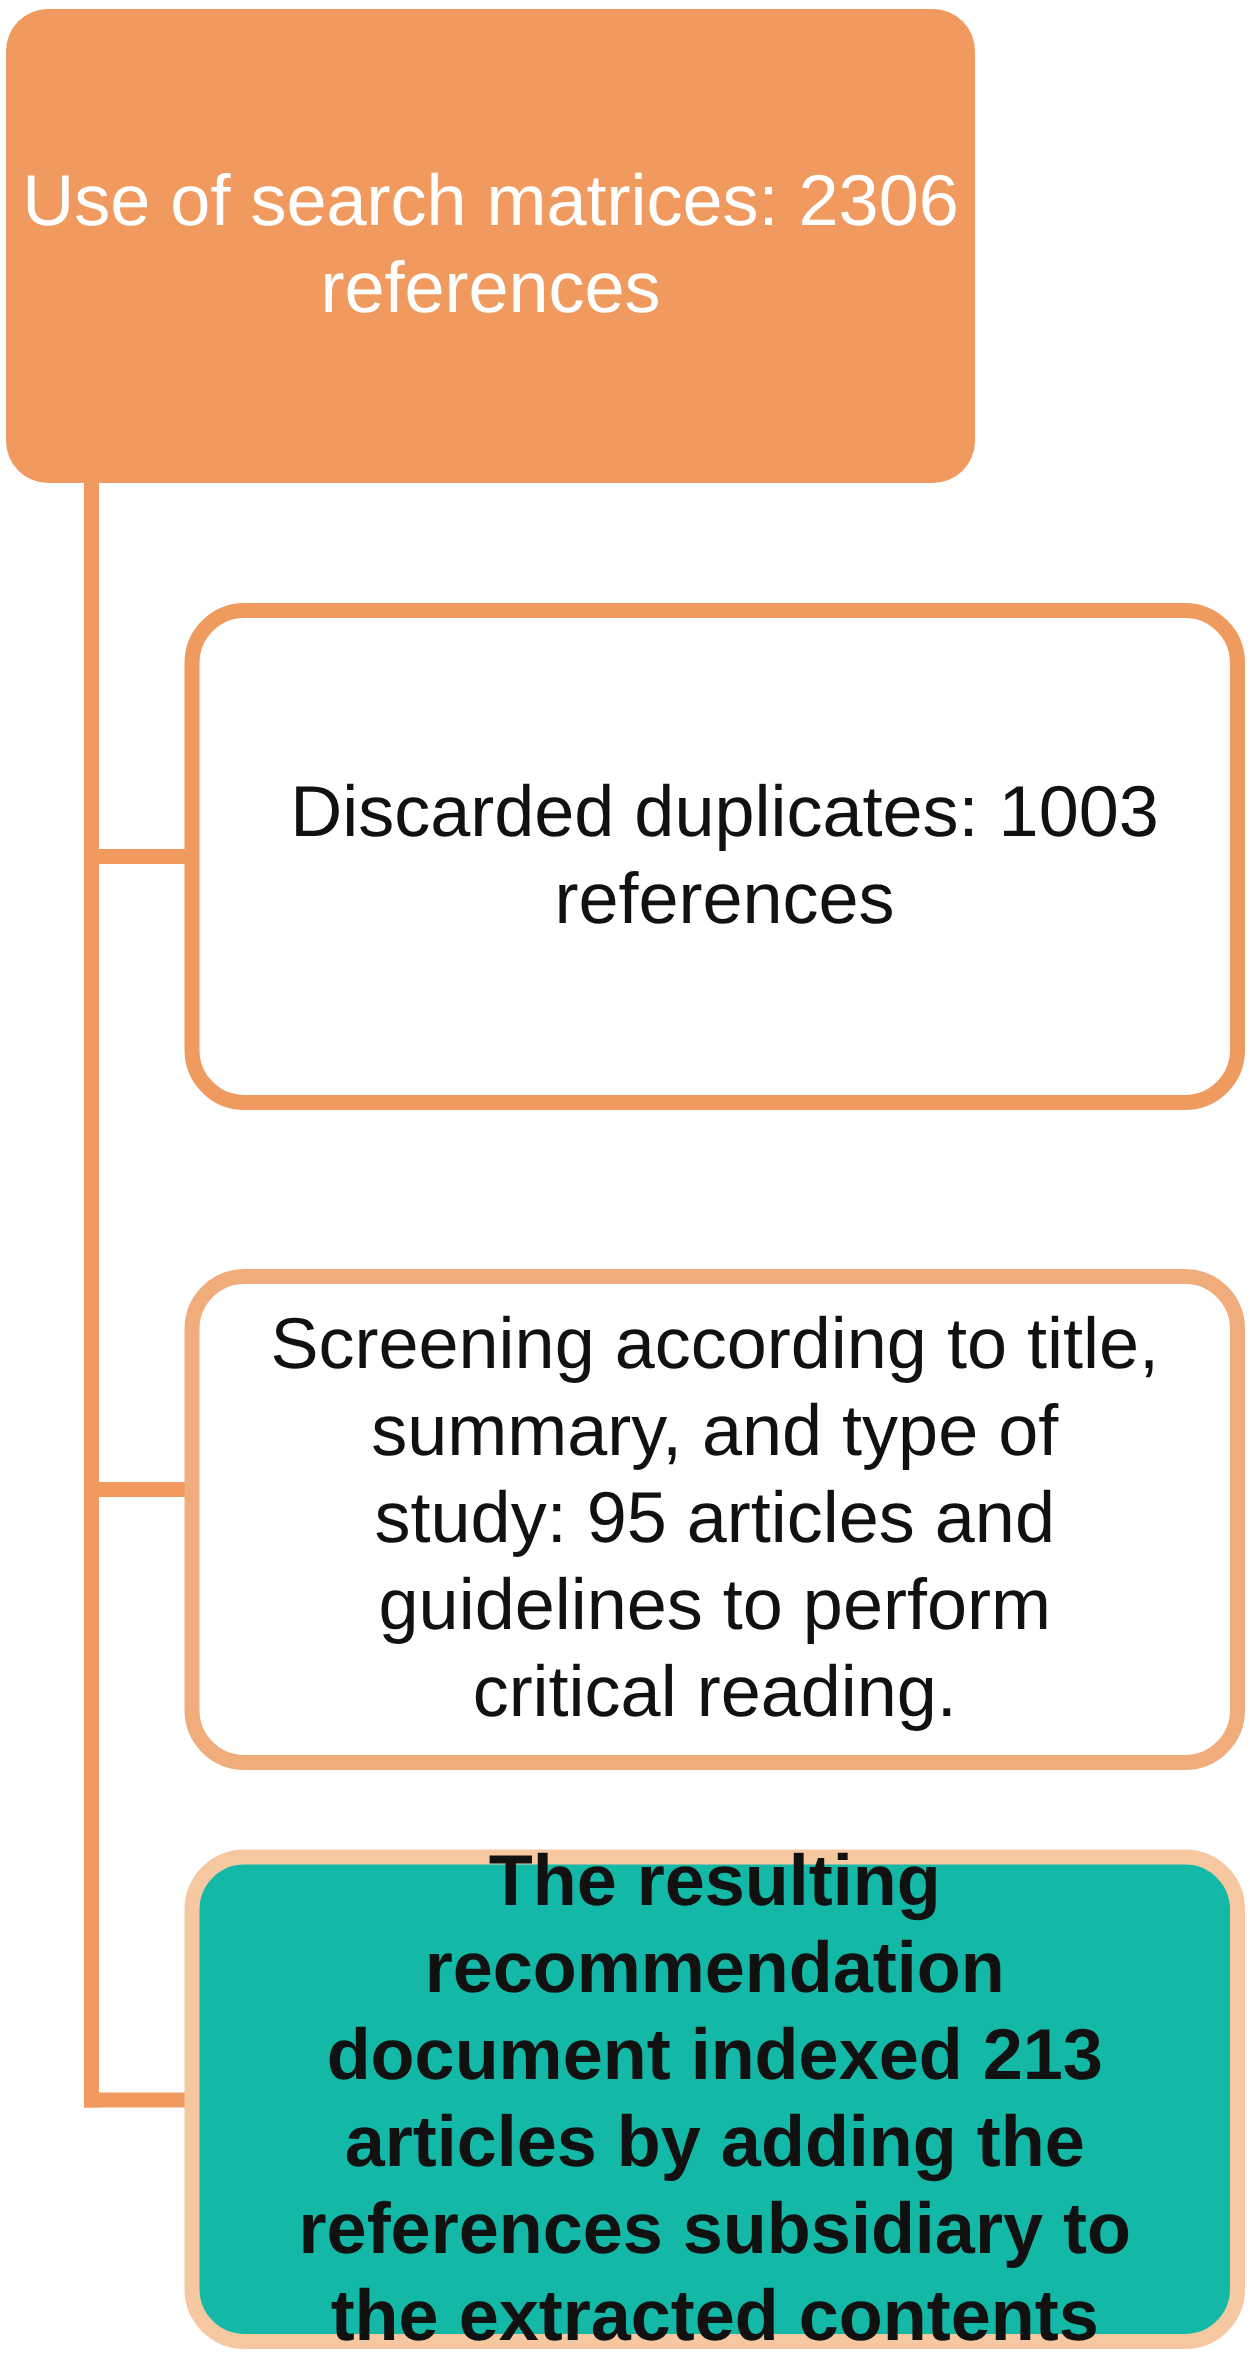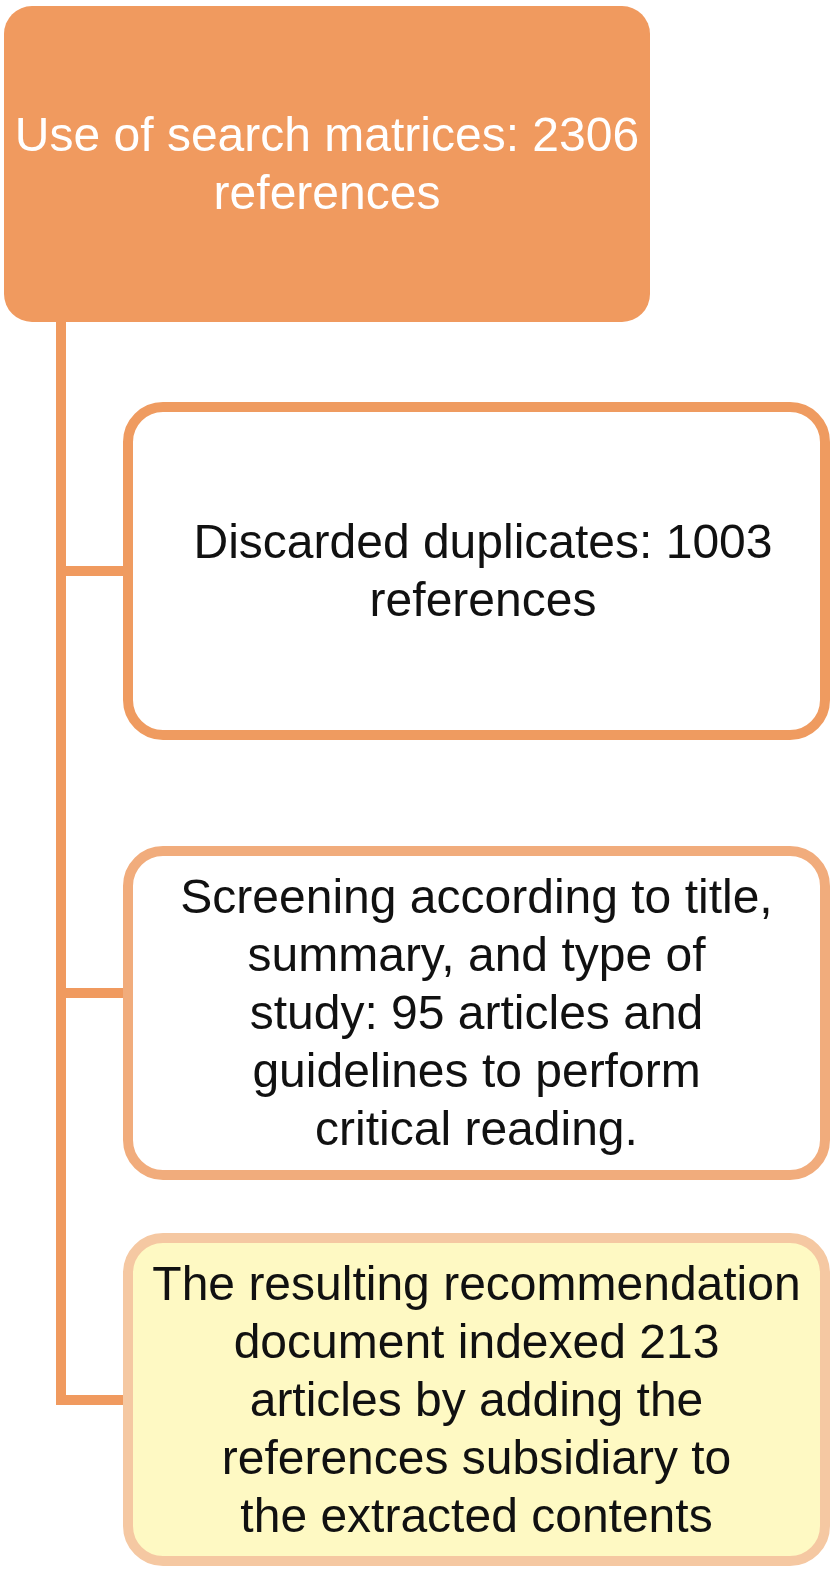--- a/index.html
+++ b/index.html
@@ -73,21 +73,21 @@
   </div>
 
   <div class="node step-node step-2" style="border-color: rgb(241, 172, 124); background-color: rgb(255, 255, 255); color: rgb(17, 17, 17); margin-top: 20px;">
     <span class="node-text">Screening according to title,
 summary, and type of
 study: 95 articles and
 guidelines to perform
 critical reading.</span>
   </div>
 
-  <div class="node step-node step-3" style="border-color: rgb(245, 200, 162); background-color: #fef9c3; color: rgb(17, 17, 17);">
+  <div class="node step-node step-3" style="border-color: rgb(245, 200, 162); background-color: #14b8a6; color: rgb(17, 17, 17); font-weight: bold;">
     <span class="node-text">The resulting recommendation
 document indexed 213
 articles by adding the
 references subsidiary to
 the extracted contents</span>
   </div>
 
 </div>
 
 </body></html>

